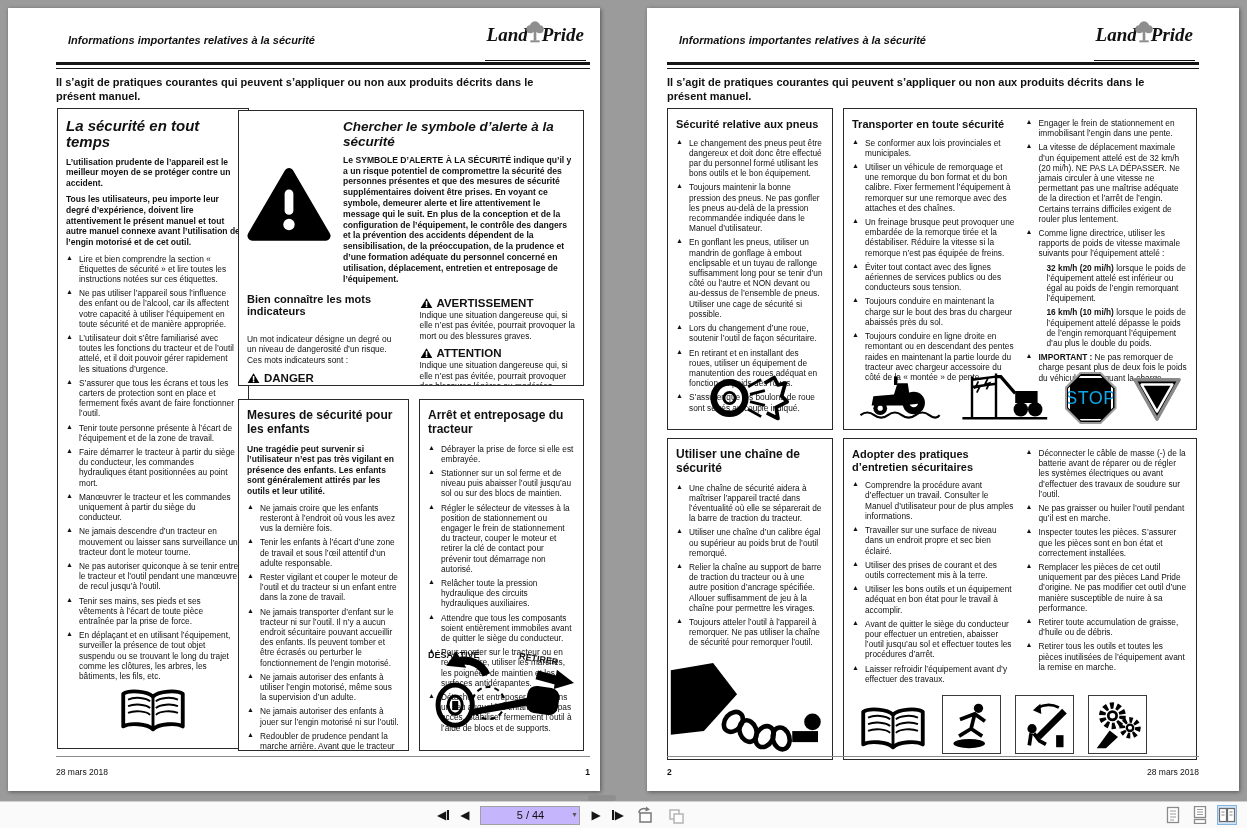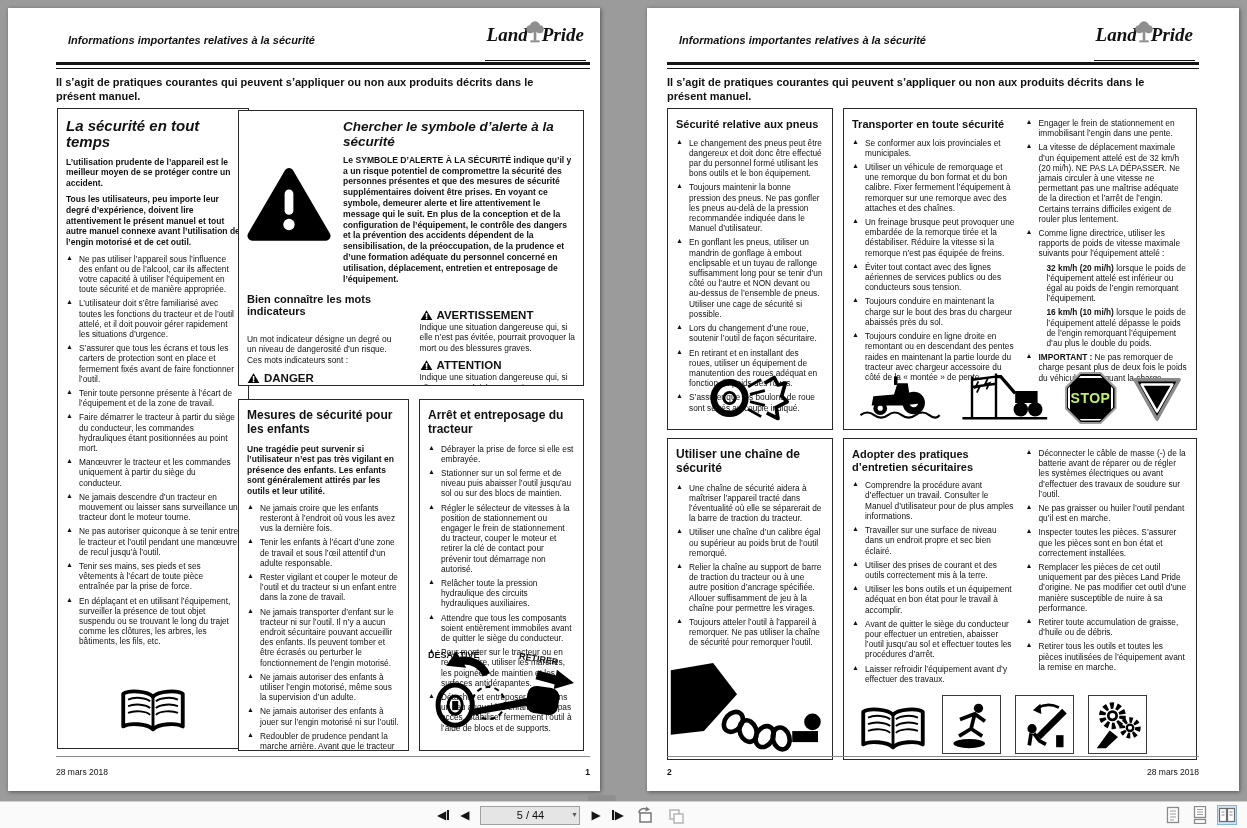--- a/index.html
+++ b/index.html
@@ -53,36 +53,36 @@
   
   .stopwrap{width:52px;height:52px;background:#9d9d9d;
             clip-path:polygon(30% 0,70% 0,100% 30%,100% 70%,70% 100%,30% 100%,0 70%,0 30%);
             display:flex;align-items:center;justify-content:center}
   .stopin{width:48px;height:48px;background:#000;
           clip-path:polygon(30% 0,70% 0,100% 30%,100% 70%,70% 100%,30% 100%,0 70%,0 30%);
           display:flex;align-items:center;justify-content:center;box-sizing:border-box}
   .stopring{width:41px;height:41px;border:2px solid #fff;border-radius:4px;
             clip-path:polygon(29% 0,71% 0,100% 29%,100% 71%,71% 100%,29% 100%,0 71%,0 29%);
             display:flex;align-items:center;justify-content:center}
-  .stoptxt{color:#bef264;font-weight:bold;font-size:14px;letter-spacing:.5px}
+  .stoptxt{color:#0ea5e9;font-weight:normal;font-size:18px;letter-spacing:.5px}
   
   .keyart{position:absolute;left:6px;right:6px;bottom:8px;height:94px}
   .keyart svg{position:absolute;left:0;top:0;width:100%;height:100%}
   .koff{position:absolute;left:2px;top:2px;font-size:9px;font-weight:bold}
   .kret{position:absolute;right:18px;top:6px;font-size:9px;font-weight:bold;transform:rotate(9deg)}
   
   .hscroll{position:absolute;left:0;right:0;bottom:26px;height:8px}
   .hthumb{position:absolute;left:588px;top:1px;width:28px;height:6px;background:#8f8f8f;border-radius:3px}
   .toolbar{position:absolute;left:0;right:0;bottom:0;height:26px;background:#fafafa;
            border-top:1px solid #cfcfcf}
   .navgroup{position:absolute;left:437px;top:0;height:26px;display:flex;align-items:center;gap:11px}
   .viewgroup{position:absolute;right:10px;top:0;height:26px;display:flex;align-items:center;gap:7px}
   .navbtn{display:flex;align-items:center;gap:1px;font-size:12px;color:#151515;cursor:pointer;line-height:1}
   .vbar{width:2px;height:10px;background:#151515}
-  .pagebox{position:relative;width:98px;height:17px;border:1px solid #a0a0a0;background:#e5e5e5;
+  .pagebox{position:relative;width:98px;height:17px;border:1px solid #a0a0a0;background:#c4b5fd;
            display:flex;align-items:center;justify-content:center;font-size:11px;cursor:text}
   .caret{position:absolute;right:3px;top:3px;font-size:8px;color:#555}
   .tbicon{width:20px;height:20px;display:flex;align-items:center;justify-content:center;cursor:pointer}
   .tbicon.active{background:#cfe3f6;border:1px solid #86b3dd;box-sizing:border-box}
 </style>
 </head>
 <body>
 
 <div class="page" id="pg1">
   <div class="ptitle">Informations importantes relatives à la sécurité</div>
@@ -100,20 +100,21 @@
   <div class="hrule"></div>
   <div class="pintro">Il s’agit de pratiques courantes qui peuvent s’appliquer ou non aux produits décrits dans le présent manuel.</div>
 
   <div class="box" style="left:49px;top:100px;width:192px;height:641px">
     <div class="ftitle">La sécurité en tout temps</div>
     <div>
         <p class="lead">L’utilisation prudente de l’appareil est le meilleur moyen de se protéger contre un accident.</p>
         <p class="lead">Tous les utilisateurs, peu importe leur degré d’expérience, doivent lire attentivement le présent manuel et tout autre manuel connexe avant l’utilisation de l’engin motorisé et de cet outil.</p>
       </div>
     <ul class="blist">
+        <li>Lire et bien comprendre la section « Étiquettes de sécurité » et lire toutes les instructions notées sur ces étiquettes.</li>
         <li>Ne pas utiliser l’appareil sous l’influence des enfant ou de l’alcool, car ils affectent votre capacité à utiliser l’équipement en toute sécurité et de manière appropriée.</li>
         <li>L’utilisateur doit s’être familiarisé avec toutes les fonctions du tracteur et de l’outil attelé, et il doit pouvoir gérer rapidement les situations d’urgence.</li>
         <li>S’assurer que tous les écrans et tous les carters de protection sont en place et fermement fixés avant de faire fonctionner l’outil.</li>
         <li>Tenir toute personne présente à l’écart de l’équipement et de la zone de travail.</li>
         <li>Faire démarrer le tracteur à partir du siège du conducteur, les commandes hydrauliques étant positionnées au point mort.</li>
         <li>Manœuvrer le tracteur et les commandes uniquement à partir du siège du conducteur.</li>
         <li>Ne jamais descendre d’un tracteur en mouvement ou laisser sans surveillance un tracteur dont le moteur tourne.</li>
         <li>Ne pas autoriser quiconque à se tenir entre le tracteur et l’outil pendant une manœuvre de recul jusqu’à l’outil.</li>
         <li>Tenir ses mains, ses pieds et ses vêtements à l’écart de toute pièce entraînée par la prise de force.</li>
         <li>En déplaçant et en utilisant l’équipement, surveiller la présence de tout objet suspendu ou se trouvant le long du trajet comme les clôtures, les arbres, les bâtiments, les fils, etc.</li>
@@ -145,21 +146,21 @@
             <svg viewBox="0 0 20 18">
               <path d="M10 1.5 L19 16.5 L1 16.5 Z" fill="#000"></path>
               <rect x="8.9" y="6" width="2.4" height="6" fill="#fff"></rect>
               <circle cx="10.1" cy="14" r="1.4" fill="#fff"></circle>
             </svg>
             <span>DANGER</span>
           </div>
         <div class="sigtext">Indique une situation dangereuse qui, si elle n’est pas évitée, pourrait provoquer la mort ou des blessures graves. Ce mot indicateur se limite aux situations extrêmes.</div>
       </div>
       <div class="sigcol">
-        <div class="sigword" style="margin-top:16px">
+        <div class="sigword" style="margin-top:4px">
             <svg viewBox="0 0 20 18">
               <path d="M10 1.5 L19 16.5 L1 16.5 Z" fill="#000"></path>
               <rect x="8.9" y="6" width="2.4" height="6" fill="#fff"></rect>
               <circle cx="10.1" cy="14" r="1.4" fill="#fff"></circle>
             </svg>
             <span>AVERTISSEMENT</span>
           </div>
         <div class="sigtext">Indique une situation dangereuse qui, si elle n’est pas évitée, pourrait provoquer la mort ou des blessures graves.</div>
         <div class="sigword">
             <svg viewBox="0 0 20 18">

